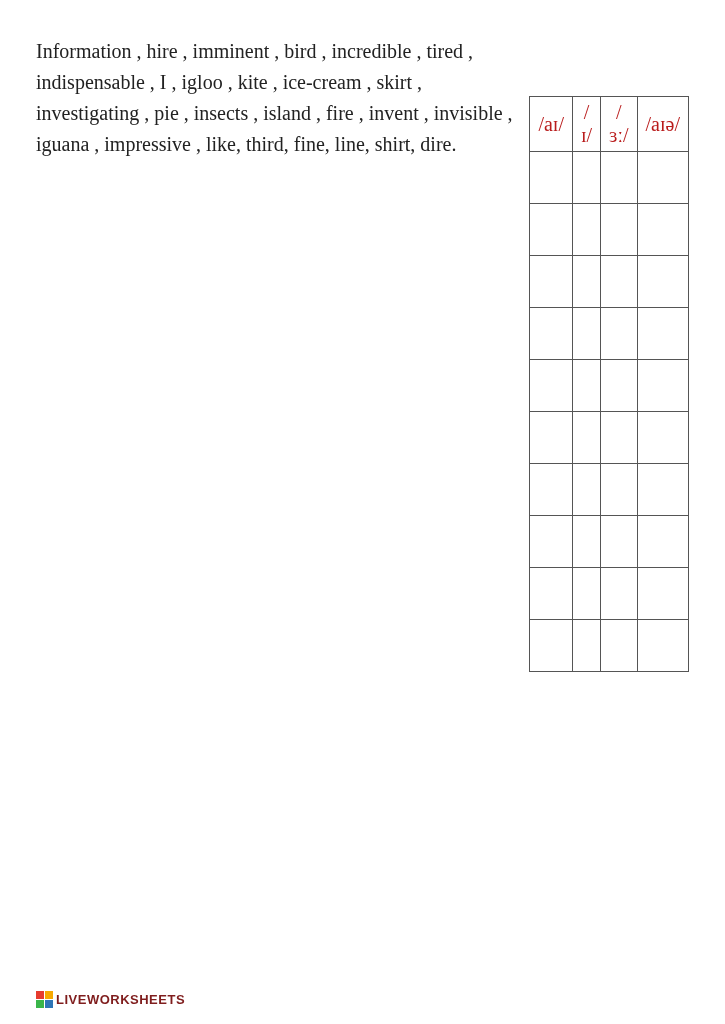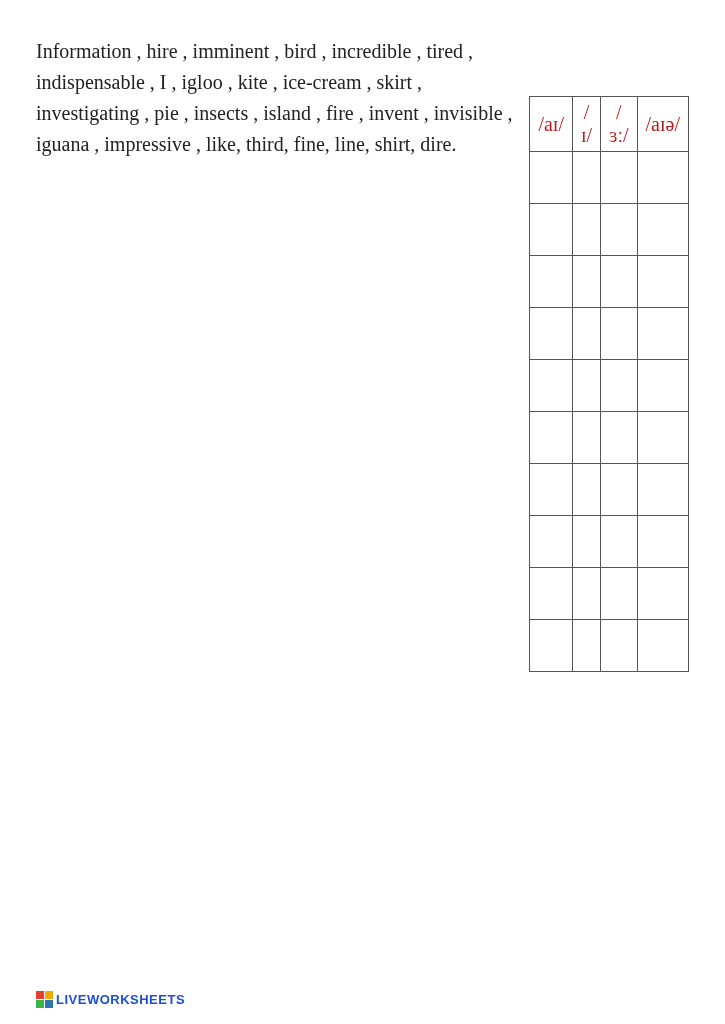--- a/index.html
+++ b/index.html
@@ -88,21 +88,21 @@
 
     .sq1 { background: #e63b2e; }
     .sq2 { background: #f7a800; }
     .sq3 { background: #3ab54a; }
     .sq4 { background: #2e75b6; }
 
     .footer-text {
       font-family: Arial, sans-serif;
       font-weight: bold;
       font-size: 13px;
-      color: #1d4ed8;
+      color: #7f1d1d;
       letter-spacing: 0.5px;
     }
   </style>
 </head>
 <body>
 
 <div class="page">
 
   <p class="word-list">Information , hire , imminent , bird , incredible , tired , indispensable , I , igloo , kite , ice-cream , skirt , investigating , pie , insects , island , fire , invent , invisible , iguana , impressive , like, third, fine, line, shirt, dire.</p>
 

